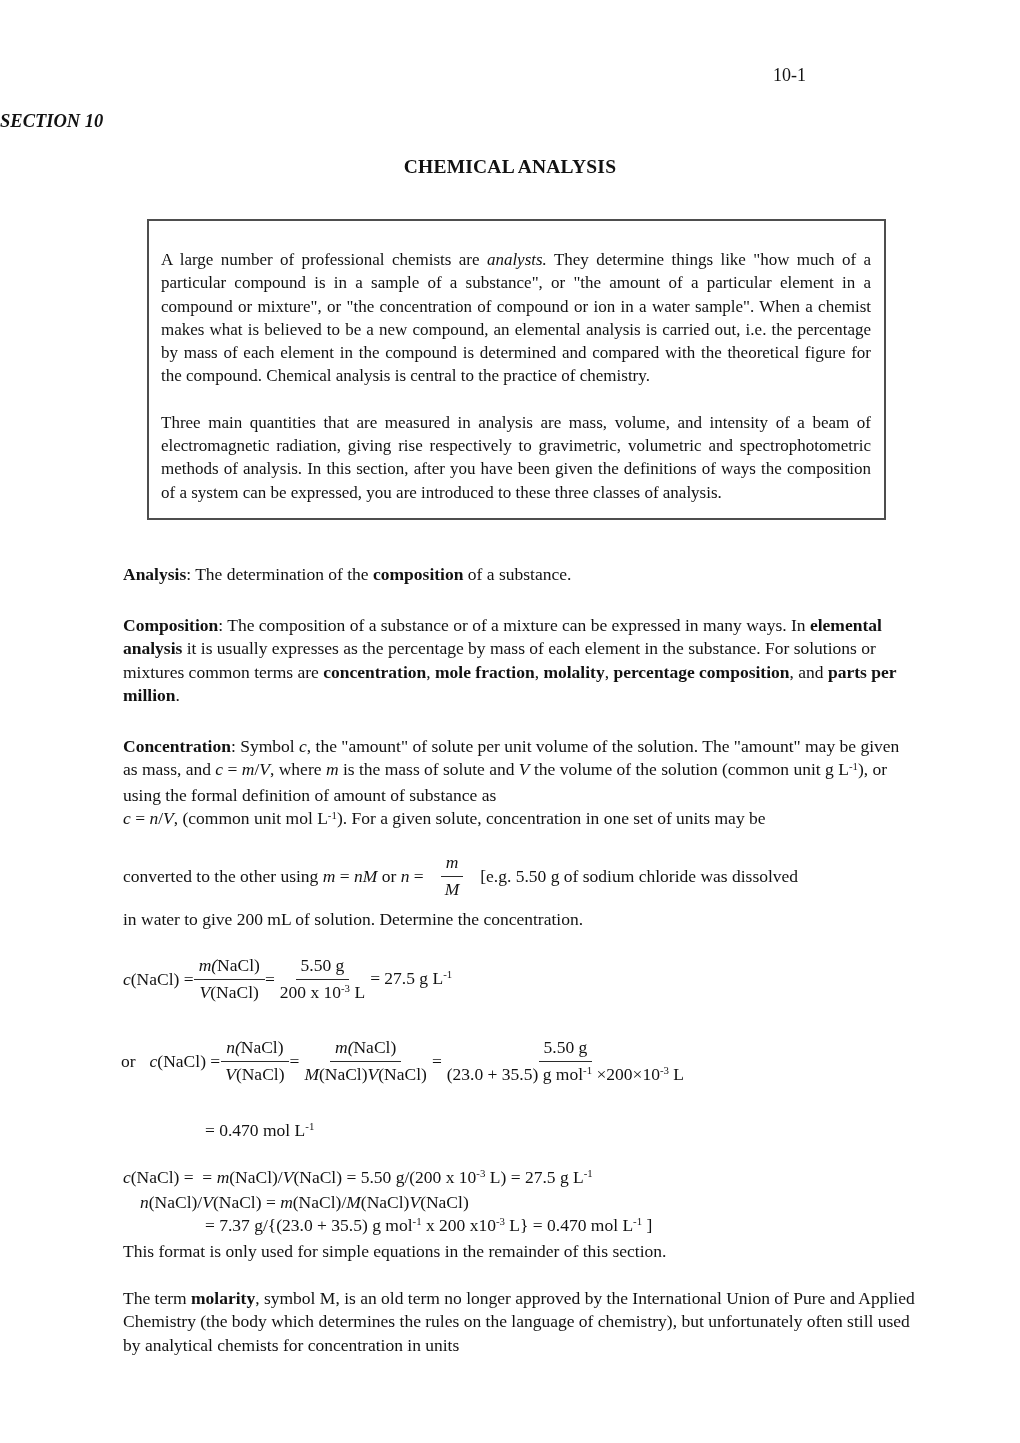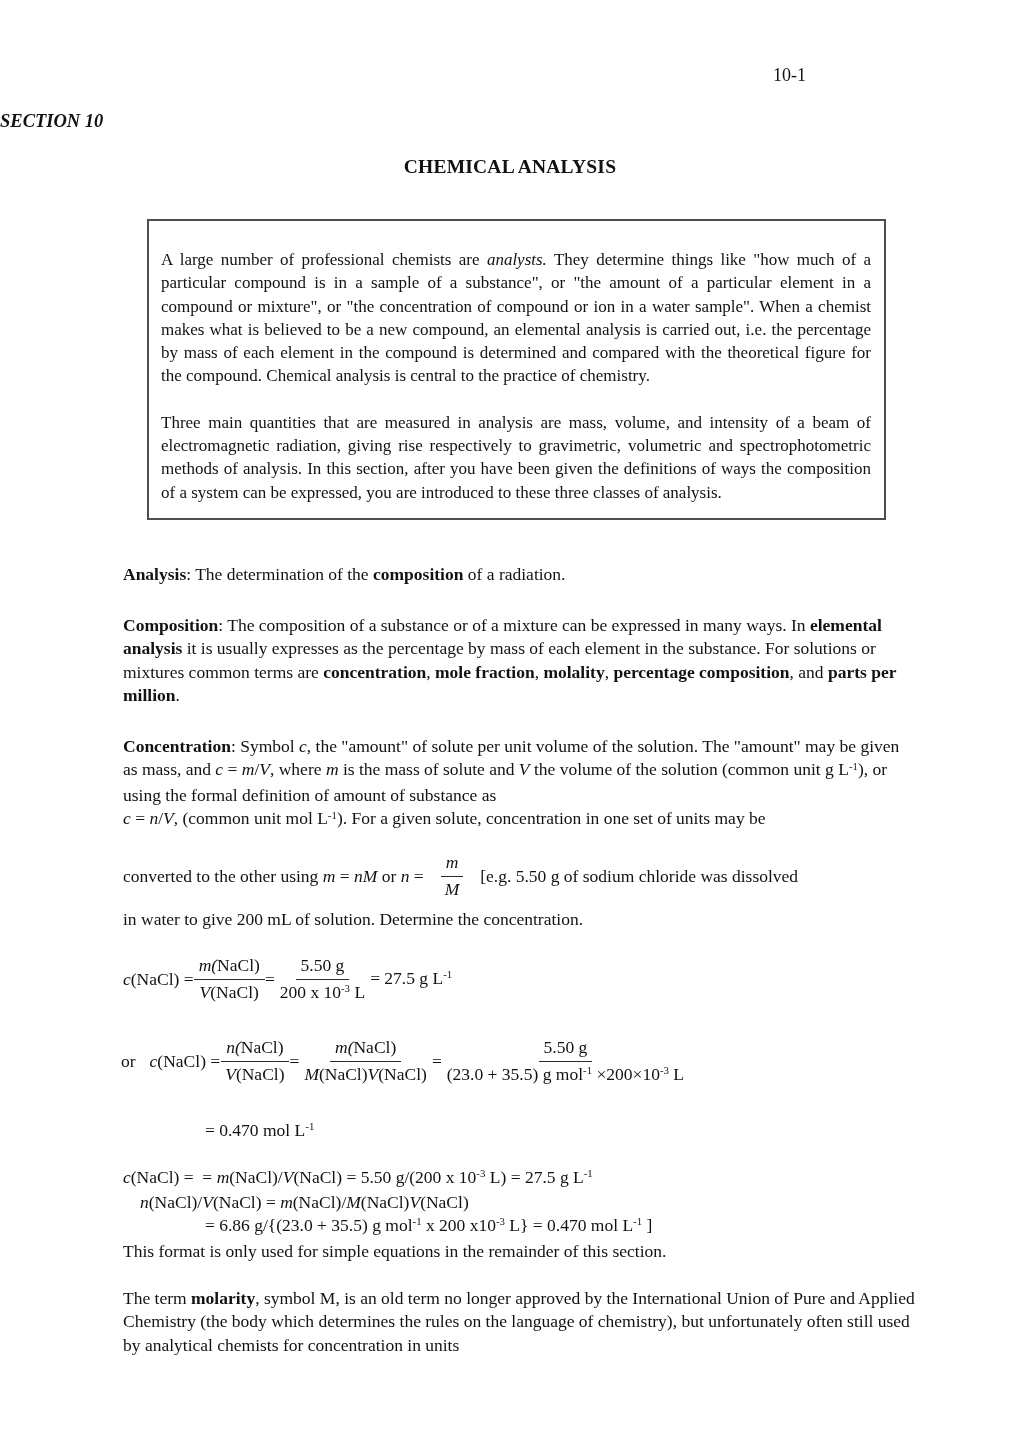--- a/index.html
+++ b/index.html
@@ -45,21 +45,21 @@
 
   <div class="block title1" style="top:110px;left:0;">SECTION 10</div>
 
   <div class="block title2" style="top:155px;left:0;">CHEMICAL ANALYSIS</div>
 
   <div class="block introbox">
     <p><span>A large number of professional chemists are </span><span class="i">analysts.</span><span>  They determine things like "how much of a particular compound is in a sample of a substance", or "the amount of a particular element in a compound or mixture", or "the concentration of compound or ion in a water sample".  When a chemist makes what is believed to be a new compound, an elemental analysis is carried out, i.e. the percentage by mass of each element in the compound is determined and compared with the theoretical figure for the compound.  Chemical analysis is central to the practice of chemistry.</span></p>
     <p><span>Three main quantities that are measured in analysis are mass, volume, and intensity of a beam of electromagnetic radiation, giving rise respectively to gravimetric, volumetric and spectrophotometric methods of analysis.  In this section, after you have been given the definitions of ways the composition of a system can be expressed, you are introduced to these three classes of analysis.</span></p>
   </div>
 
-  <div class="block para" style="top:563px;left:123px;width:790px;"><span class="b">Analysis</span><span>:  The determination of the </span><span class="b">composition</span><span> of a radiation.</span></div>
+  <div class="block para" style="top:563px;left:123px;width:790px;"><span class="b">Analysis</span><span>:  The determination of the </span><span class="b">composition</span><span> of a substance.</span></div>
 
   <div class="block para" style="top:614px;left:123px;width:788px;"><span class="b">Composition</span><span>:  The composition of a substance or of a mixture can be expressed in many ways.  In </span><span class="b">elemental analysis</span><span> it is usually expresses as the percentage by mass of each element in the substance.  For solutions or mixtures common terms are </span><span class="b">concentration</span><span>, </span><span class="b">mole fraction</span><span>, </span><span class="b">molality</span><span>, </span><span class="b">percentage composition</span><span>, and </span><span class="b">parts per million</span><span>.</span></div>
 
   <div class="block para" style="top:735px;left:123px;width:790px;"><span class="b">Concentration</span><span>: Symbol </span><span class="i">c</span><span>, the "amount" of solute per unit volume of the solution.  The "amount" may be given as mass, and </span><span class="i">c</span><span> = </span><span class="i">m</span><span>/</span><span class="i">V</span><span>, where </span><span class="i">m</span><span> is the mass of solute and </span><span class="i">V</span><span> the volume of the solution (common unit g L</span><span class="sup">-1</span><span>), or using the formal definition of amount of substance as</span><br><span class="i">c</span><span> = </span><span class="i">n</span><span>/</span><span class="i">V</span><span>, (common unit mol L</span><span class="sup">-1</span><span>). For a given solute, concentration in one set of units may be</span></div>
 
   <div class="block eqrow" style="top:852px;left:123px;gap:16px;">
     <span><span>converted to the other using </span><span class="i">m</span><span> = </span><span class="i">nM</span><span> or </span><span class="i">n</span><span> = </span></span>
     <span class="frac">
       <span class="num"><span class="i">m</span></span>
       <span class="den"><span class="i">M</span></span>
@@ -102,19 +102,19 @@
     </span>
   </div>
 
   <div class="block para flowline" style="top:1119px;left:205px;"><span>= 0.470 mol L</span><span class="sup">-1</span></div>
 
 
   <div class="block para flowline" style="top:1166px;left:123px;"><span class="i">c</span><span>(NaCl) = &nbsp;= </span><span class="i">m</span><span>(NaCl)/</span><span class="i">V</span><span>(NaCl) = 5.50 g/(200 x 10</span><span class="sup">-3</span><span> L) = 27.5 g L</span><span class="sup">-1</span></div>
 
   <div class="block para flowline" style="top:1191px;left:140px;"><span class="i">n</span><span>(NaCl)/</span><span class="i">V</span><span>(NaCl) = </span><span class="i">m</span><span>(NaCl)/</span><span class="i">M</span><span>(NaCl)</span><span class="i">V</span><span>(NaCl)</span></div>
 
-  <div class="block para flowline" style="top:1214px;left:205px;"><span>= 6.86 g/{(23.0 + 35.5) g mol</span><span class="sup">-1</span><span> x 200 x10</span><span class="sup">-3</span><span> L} = 0.470 mol L</span><span class="sup">-1</span><span> ]</span></div>
+  <div class="block para flowline" style="top:1214px;left:205px;"><span>= 7.37 g/{(23.0 + 35.5) g mol</span><span class="sup">-1</span><span> x 200 x10</span><span class="sup">-3</span><span> L} = 0.470 mol L</span><span class="sup">-1</span><span> ]</span></div>
 
   <div class="block para" style="top:1287px;left:123px;width:792px;"><span>The term </span><span class="b">molarity</span><span>, symbol M, is an old term no longer approved by the International Union of Pure and Applied Chemistry (the body which determines the rules on the language of chemistry), but unfortunately often still used by analytical chemists for concentration in units</span></div>
 
   <div class="block para flowline" style="top:1240px;left:123px;"><span>This format is only used for simple equations in the remainder of this section.</span></div>
 
 </div>
 
 </body></html>

